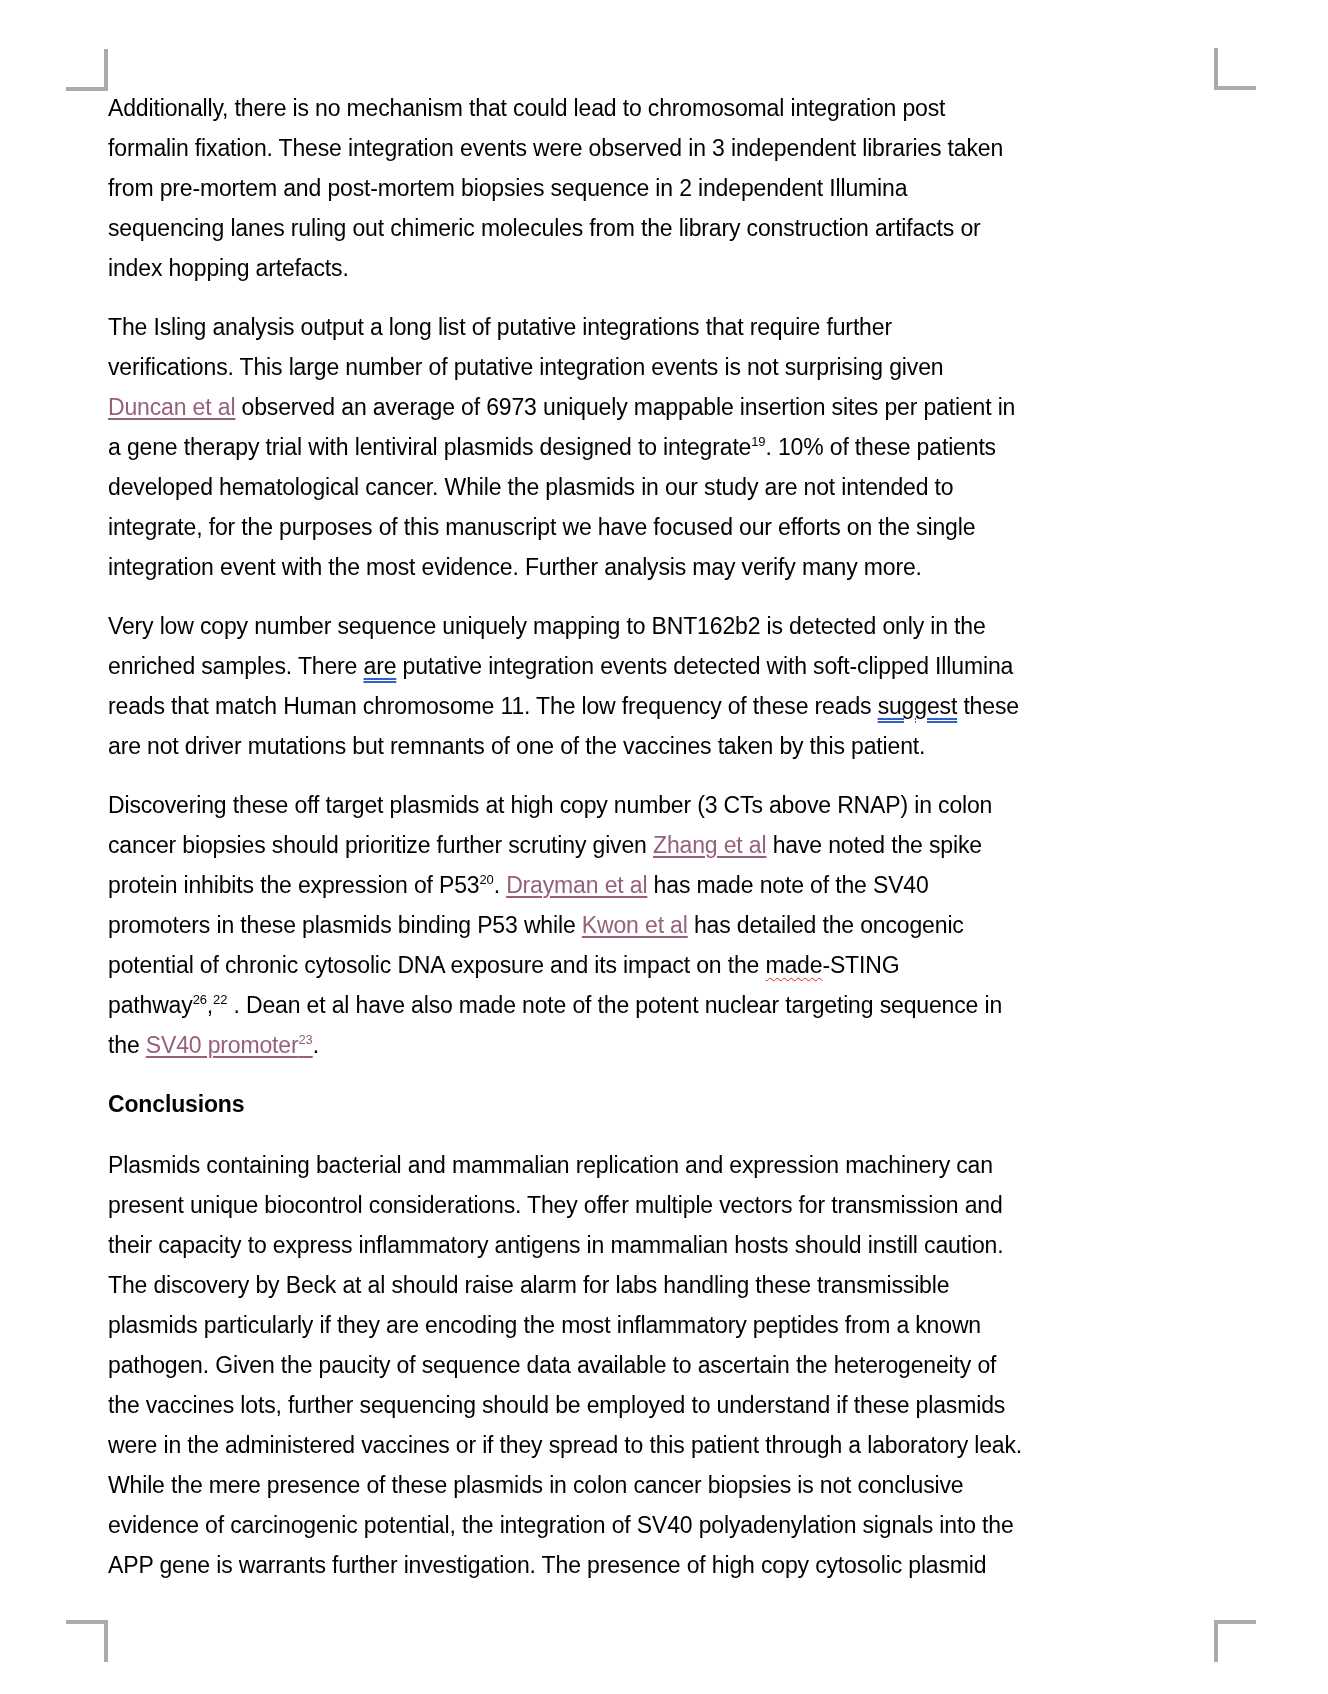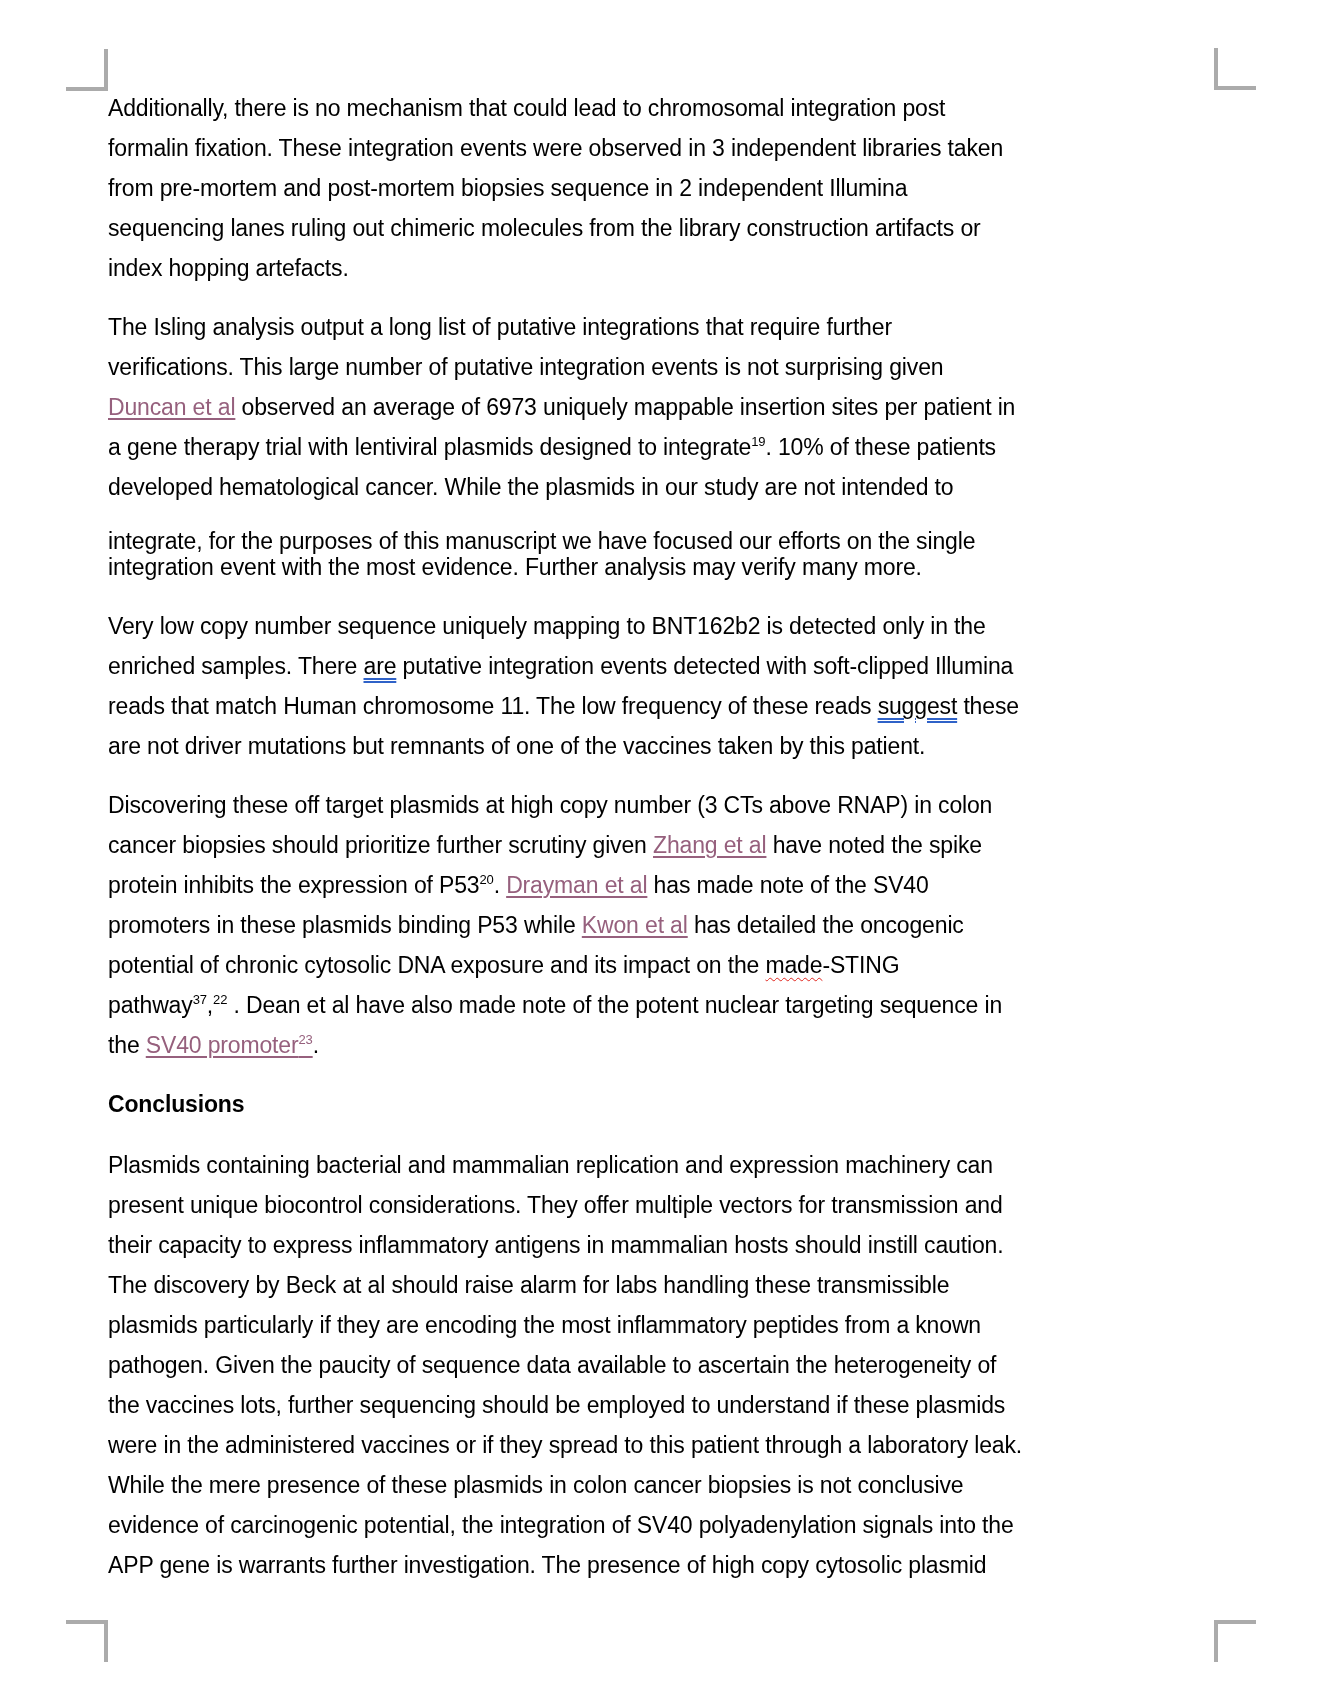--- a/index.html
+++ b/index.html
@@ -91,21 +91,21 @@
   <div>
     <div class="line" style="top:312px">The Isling analysis output a long list of putative integrations that require further</div>
     <div class="line" style="top:352px">verifications. This large number of putative integration events is not surprising given</div>
     <div class="line" style="top:392px">
       <span class="link">Duncan et al</span><span> observed an average of 6973 uniquely mappable insertion sites per patient in</span>
     </div>
     <div class="line" style="top:432px">
       <span>a gene therapy trial with lentiviral plasmids designed to integrate</span><sup>19</sup><span>. 10% of these patients</span>
     </div>
     <div class="line" style="top:472px">developed hematological cancer. While the plasmids in our study are not intended to</div>
-    <div class="line" style="top:526px">integrate, for the purposes of this manuscript we have focused our efforts on the single</div>
+    <div class="line" style="top:512px">integrate, for the purposes of this manuscript we have focused our efforts on the single</div>
     <div class="line" style="top:552px">integration event with the most evidence. Further analysis may verify many more.</div>
   </div>
 
   <div>
     <div class="line" style="top:611px">Very low copy number sequence uniquely mapping to BNT162b2 is detected only in the</div>
     <div class="line" style="top:651px">
       <span>enriched samples. There </span><span class="grammar">are</span><span> putative integration events detected with soft-clipped Illumina</span>
     </div>
     <div class="line" style="top:691px">
       <span>reads that match Human chromosome 11. The low frequency of these reads </span><span class="grammar">suggest</span><span> these</span>
@@ -121,21 +121,21 @@
     <div class="line" style="top:870px">
       <span>protein inhibits the expression of P53</span><sup>20</sup><span>. </span><span class="link">Drayman et al</span><span> has made note of the SV40</span>
     </div>
     <div class="line" style="top:910px">
       <span>promoters in these plasmids binding P53 while </span><span class="link">Kwon et al</span><span> has detailed the oncogenic</span>
     </div>
     <div class="line" style="top:950px">
       <span>potential of chronic cytosolic DNA exposure and its impact on the </span><span class="spell">made</span><span>-STING</span>
     </div>
     <div class="line" style="top:990px">
-      <span>pathway</span><sup>37</sup><span>,</span><sup>22</sup><span> . Dean et al have also made note of the potent nuclear targeting sequence in</span>
+      <span>pathway</span><sup>26</sup><span>,</span><sup>22</sup><span> . Dean et al have also made note of the potent nuclear targeting sequence in</span>
     </div>
     <div class="line" style="top:1030px">
       <span>the </span><span class="link"><span>SV40 promoter</span><sup>23</sup></span><span>.</span>
     </div>
   </div>
 
   <div class="line bold" style="top:1089px">Conclusions</div>
 
   <div>
     <div class="line" style="top:1150px">Plasmids containing bacterial and mammalian replication and expression machinery can</div>

